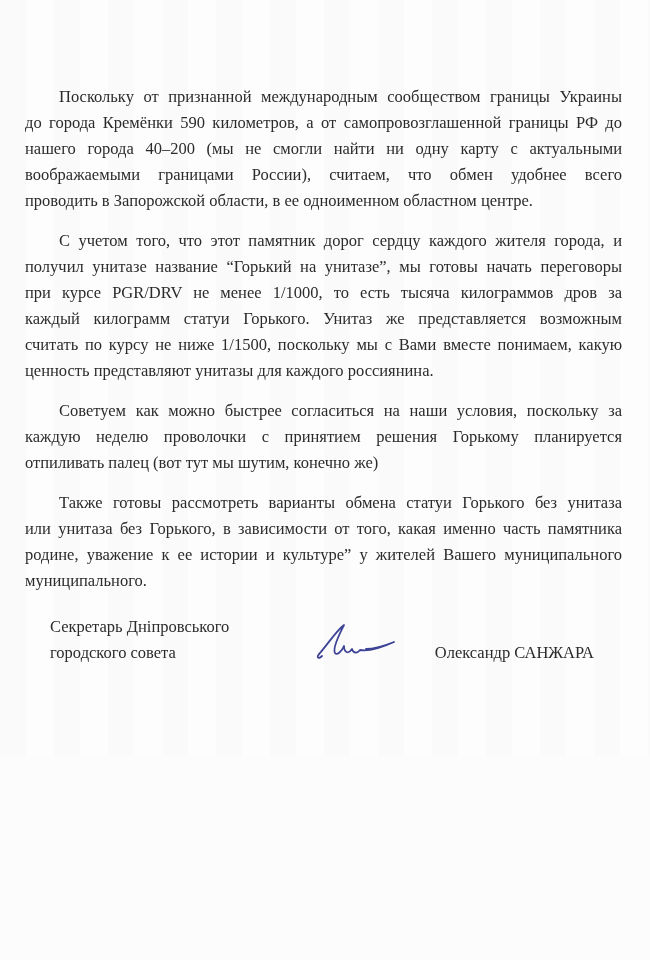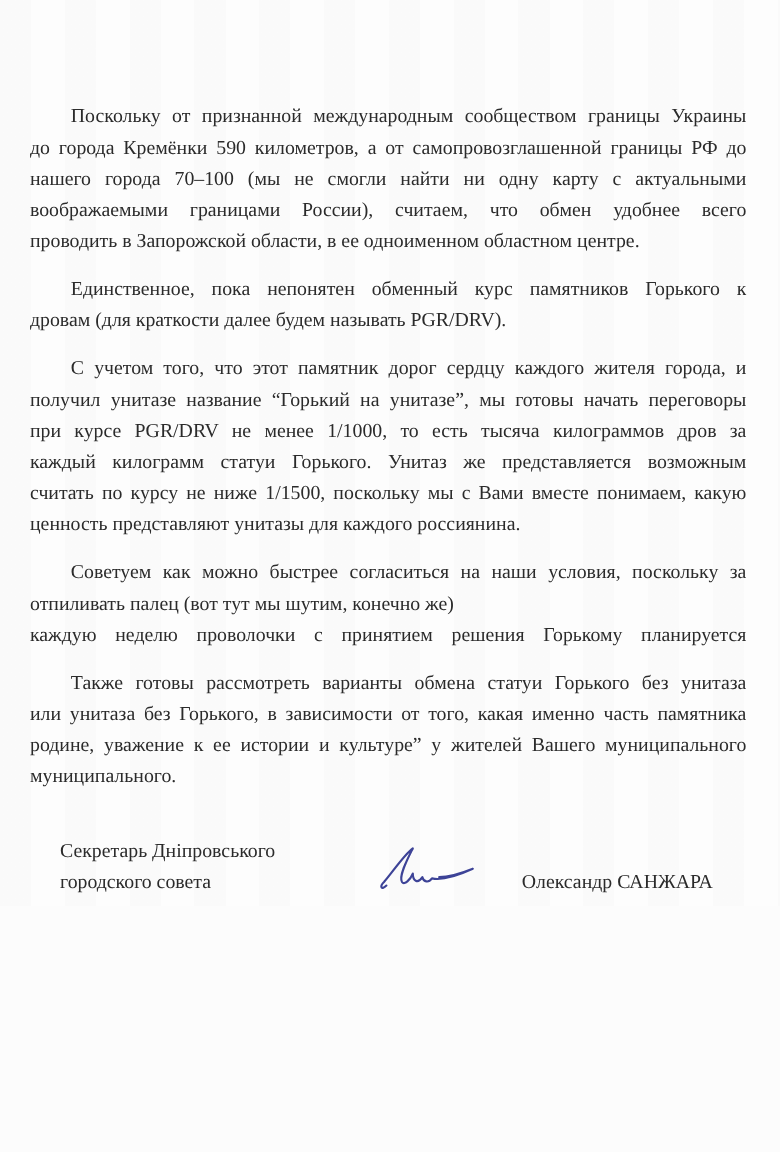--- a/index.html
+++ b/index.html
@@ -29,21 +29,21 @@
     text-align: justify;
     text-align-last: justify;
     white-space: nowrap;
     overflow: hidden;
   }
   .jline.first { text-indent: 34px; }
   .jline.last  { text-align-last: left; }
   .signature-row {
     display: flex;
     align-items: flex-end;
-    margin-top: 36px;
+    margin-top: 20px;
     padding: 0 28px 0 25px;
     font-size: 16.5px;
     line-height: 26px;
   }
   .sig-role { width: 210px; }
   .sig-mark {
     margin-left: 55px;
     margin-bottom: -4px;
   }
   .sig-name {
@@ -54,40 +54,36 @@
 </head>
 <body>
 
 <div class="page">
   <div class="letter-body">
 
     <div>
         <div class="para">
           <div class="jline first">Поскольку от признанной международным сообществом границы Украины</div>
           <div class="jline">до города Кремёнки 590 километров, а от самопровозглашенной границы РФ до</div>
-          <div class="jline">нашего города 70–100 (мы не смогли найти ни одну карту с актуальными</div>
+          <div class="jline">нашего города 40–200 (мы не смогли найти ни одну карту с актуальными</div>
           <div class="jline">воображаемыми границами России), считаем, что обмен удобнее всего</div>
           <div class="jline last">проводить в Запорожской области, в ее одноименном областном центре.</div>
-        </div>
-        <div class="para">
-          <div class="jline first">Единственное, пока непонятен обменный курс памятников Горького к</div>
-          <div class="jline last">дровам (для краткости далее будем называть PGR/DRV).</div>
         </div>
         <div class="para">
           <div class="jline first">С учетом того, что этот памятник дорог сердцу каждого жителя города, и</div>
           <div class="jline">получил унитазе название “Горький на унитазе”, мы готовы начать переговоры</div>
           <div class="jline">при курсе PGR/DRV не менее 1/1000, то есть тысяча килограммов дров за</div>
           <div class="jline">каждый килограмм статуи Горького. Унитаз же представляется возможным</div>
           <div class="jline">считать по курсу не ниже 1/1500, поскольку мы с Вами вместе понимаем, какую</div>
           <div class="jline last">ценность представляют унитазы для каждого россиянина.</div>
         </div>
         <div class="para">
           <div class="jline first">Советуем как можно быстрее согласиться на наши условия, поскольку за</div>
+          <div class="jline">каждую неделю проволочки с принятием решения Горькому планируется</div>
           <div class="jline last">отпиливать палец (вот тут мы шутим, конечно же)</div>
-          <div class="jline">каждую неделю проволочки с принятием решения Горькому планируется</div>
         </div>
         <div class="para">
           <div class="jline first">Также готовы рассмотреть варианты обмена статуи Горького без унитаза</div>
           <div class="jline">или унитаза без Горького, в зависимости от того, какая именно часть памятника</div>
           <div class="jline">родине, уважение к ее истории и культуре” у жителей Вашего муниципального</div>
           <div class="jline last">муниципального.</div>
         </div>
       </div>
 
     <div class="signature-row">

